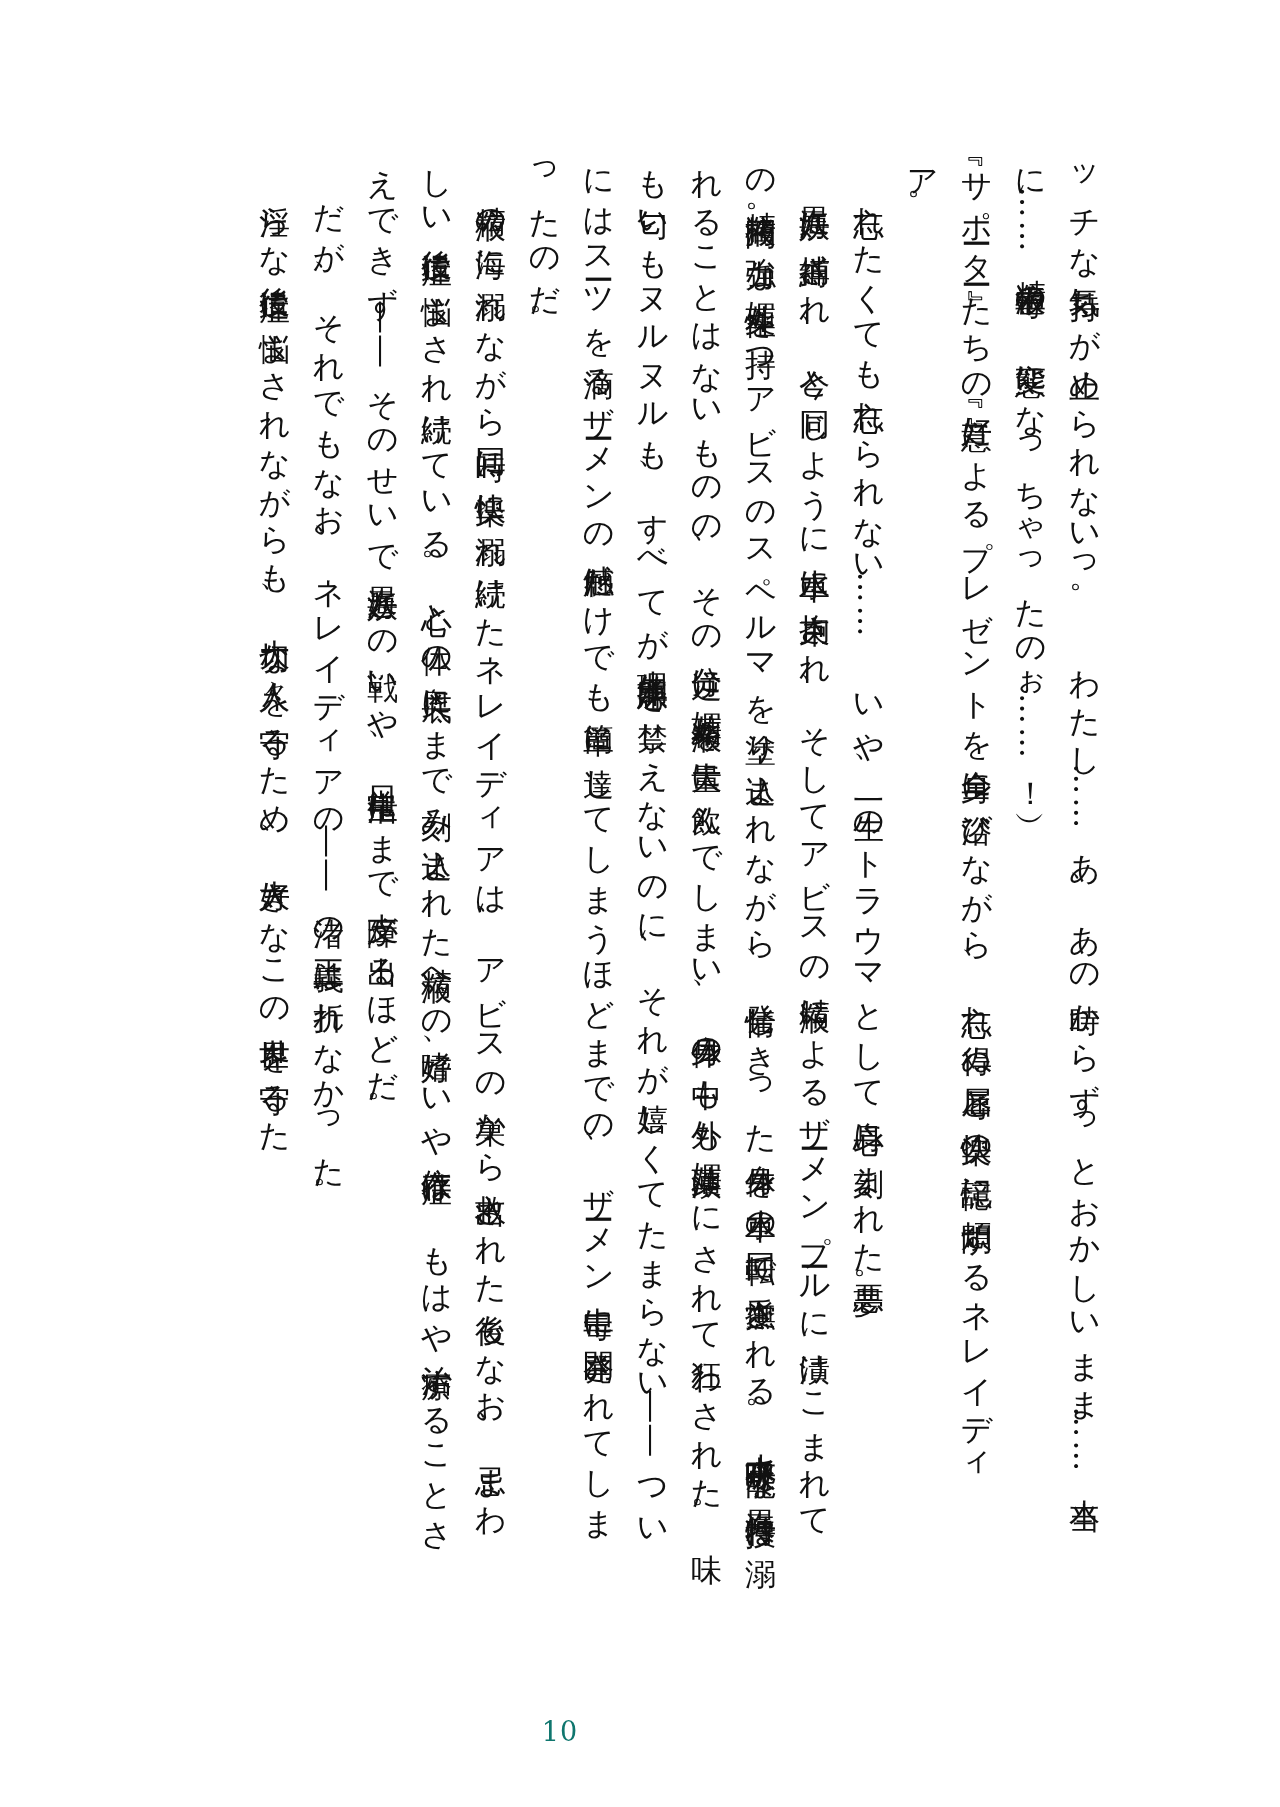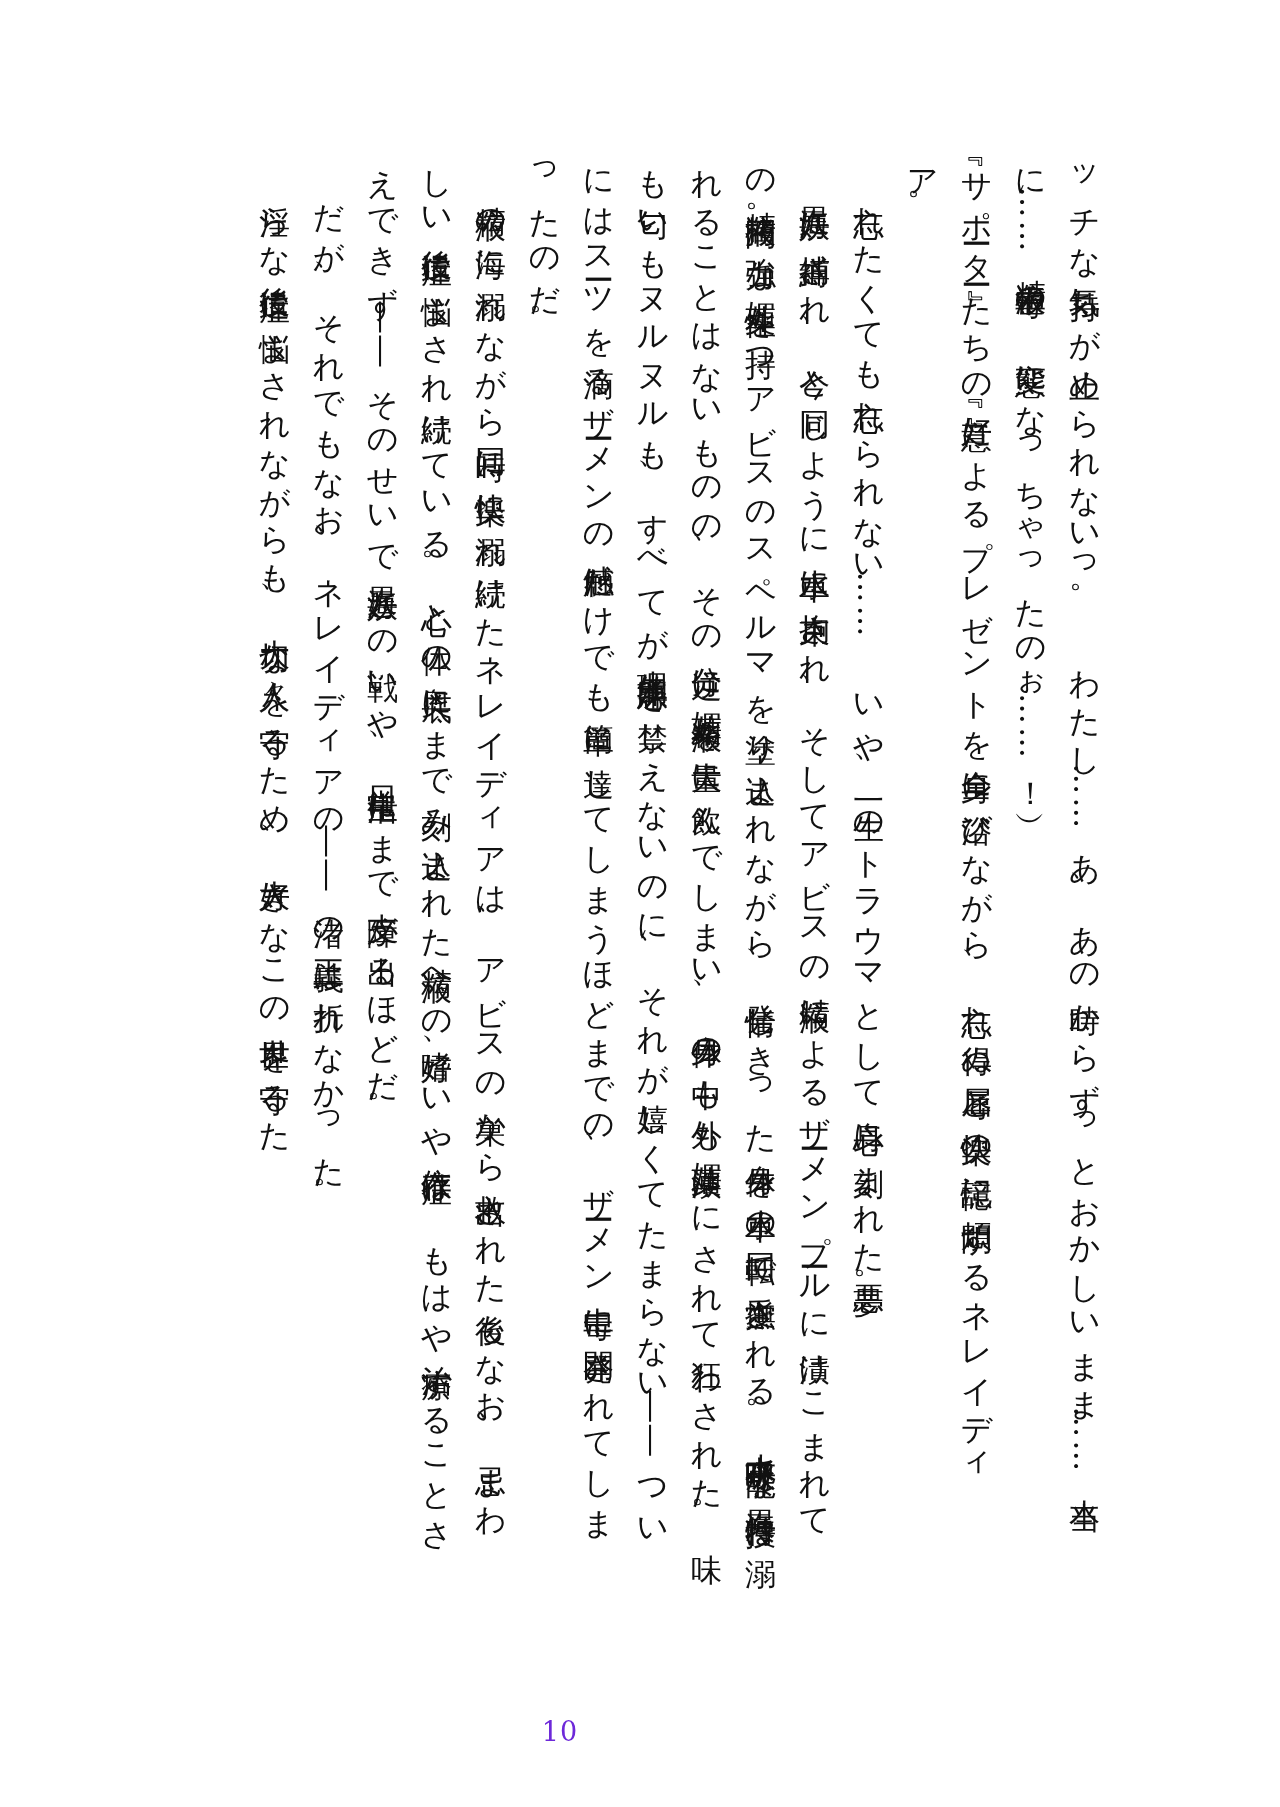--- a/index.html
+++ b/index.html
@@ -41,21 +41,21 @@
     text-indent: 34px;
   }
   .page-number {
     position: absolute;
     top: 1716px;
     left: 0;
     width: 1120px;
     text-align: center;
     font-size: 27px;
     letter-spacing: 1px;
-    color: #6d28d9;
+    color: #0f766e;
   }
 </style>
 </head>
 <body>
 
 <div class="sheet">
   <main class="text-block" id="text-block">
       <p class="para">ッチな気持ちが止められないっ。　わたし……あ、あの時からずっとおかしいまま……本当に……精液中毒の、変態になっちゃったのぉ……！）</p>
       <p class="para">『サポーター』たちの『好意』によるプレゼントを全身に浴びながら、忘れ得ぬ屈辱と快楽の記憶に煩悶するネレイディア。</p>
       <p class="para indent">忘れたくても忘れられない……　いや、一生のトラウマとして身心に刻まれた悪夢。</p>

